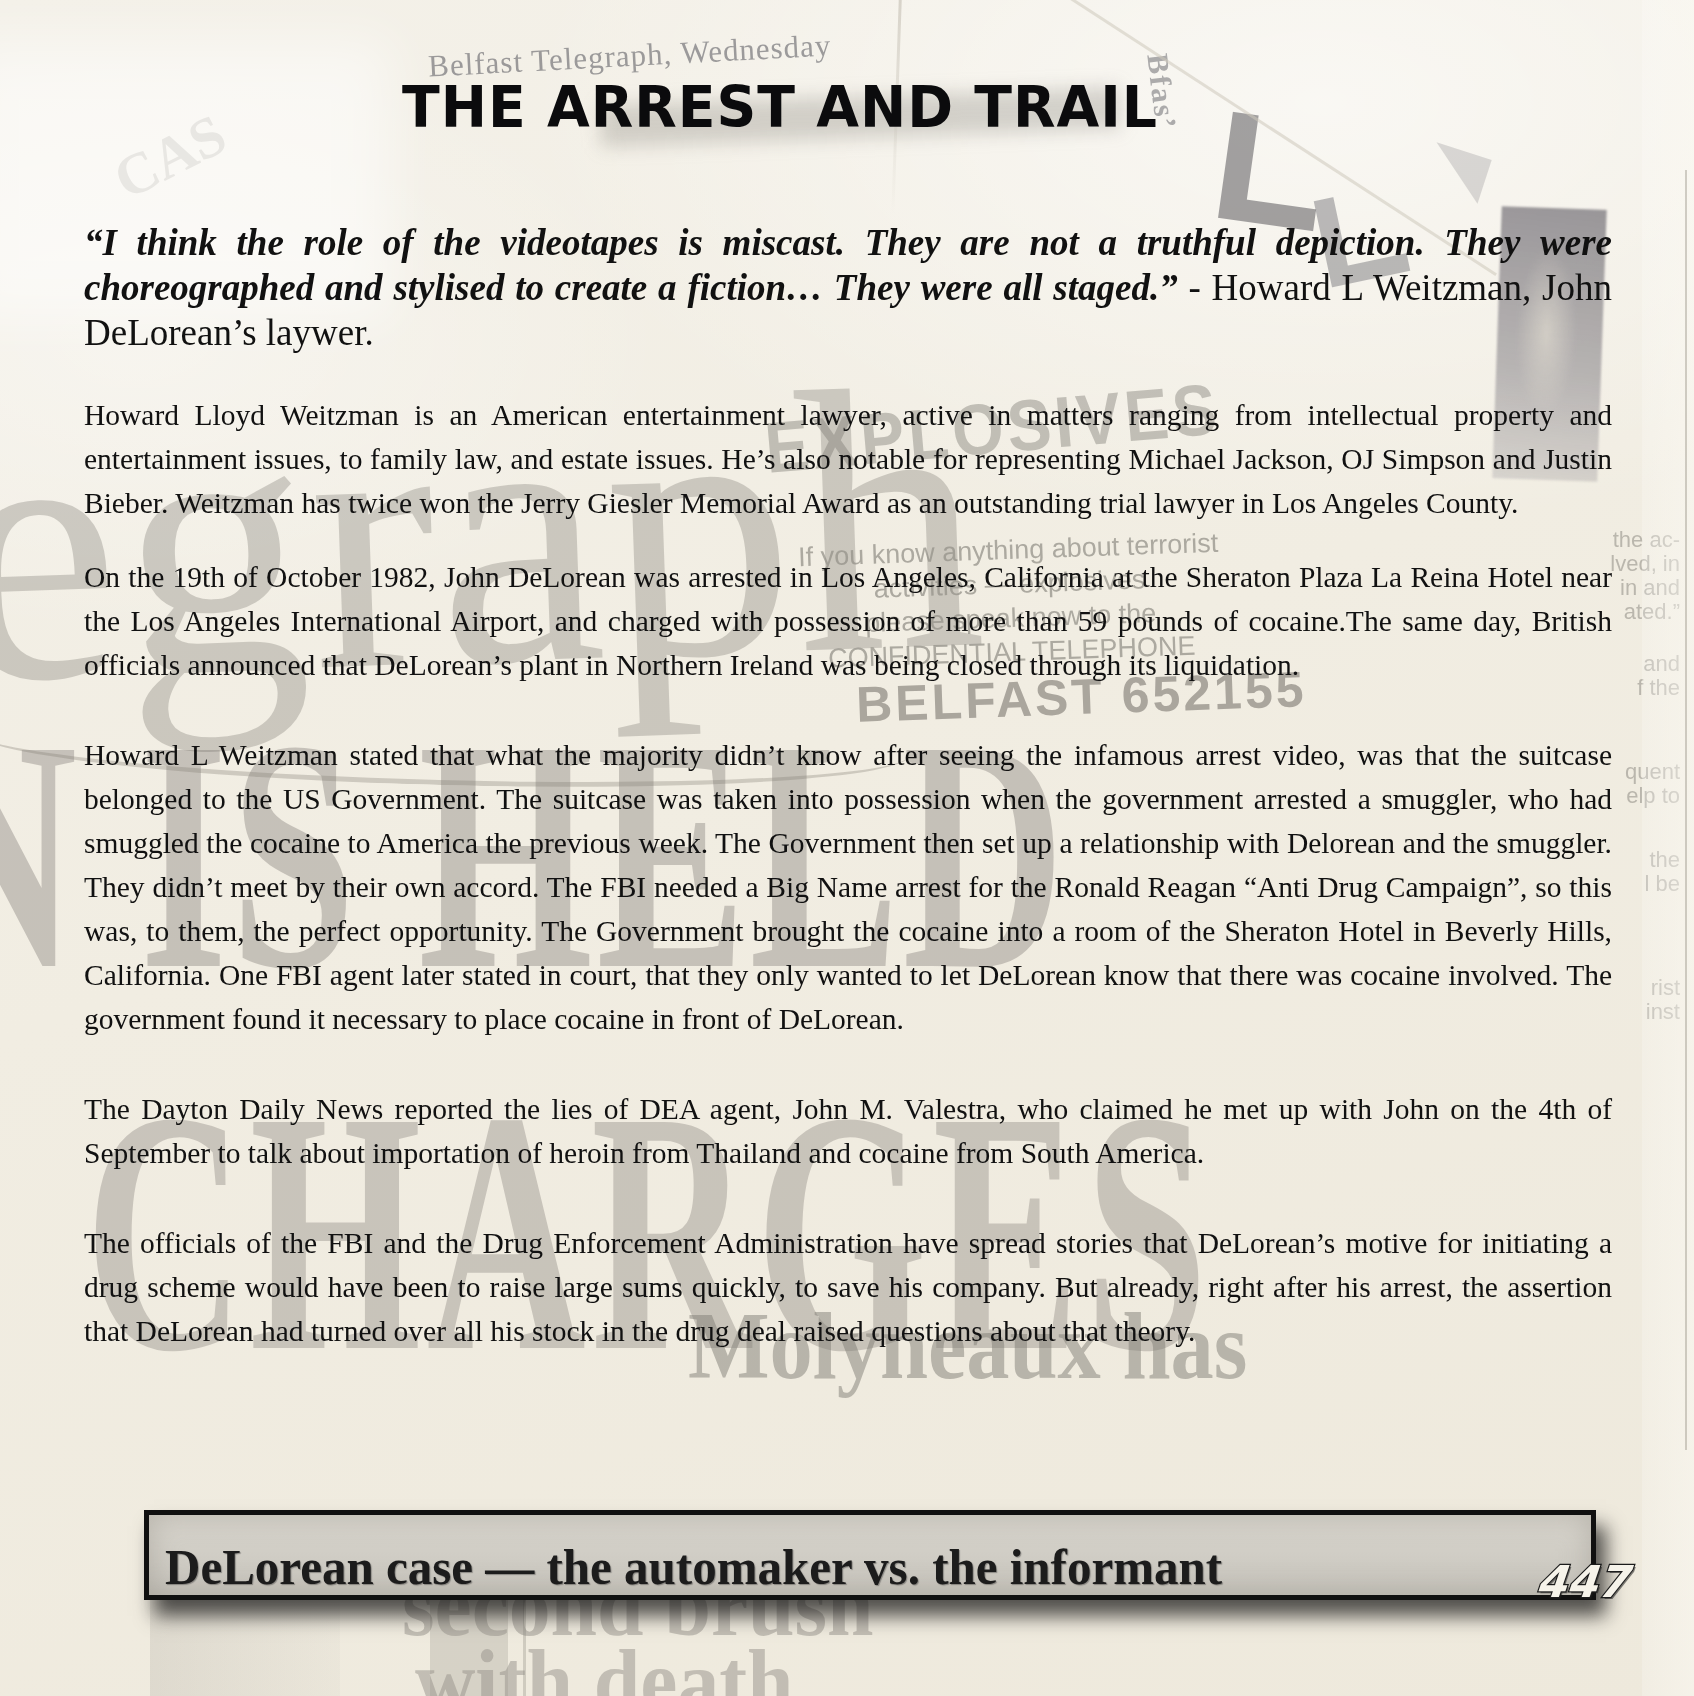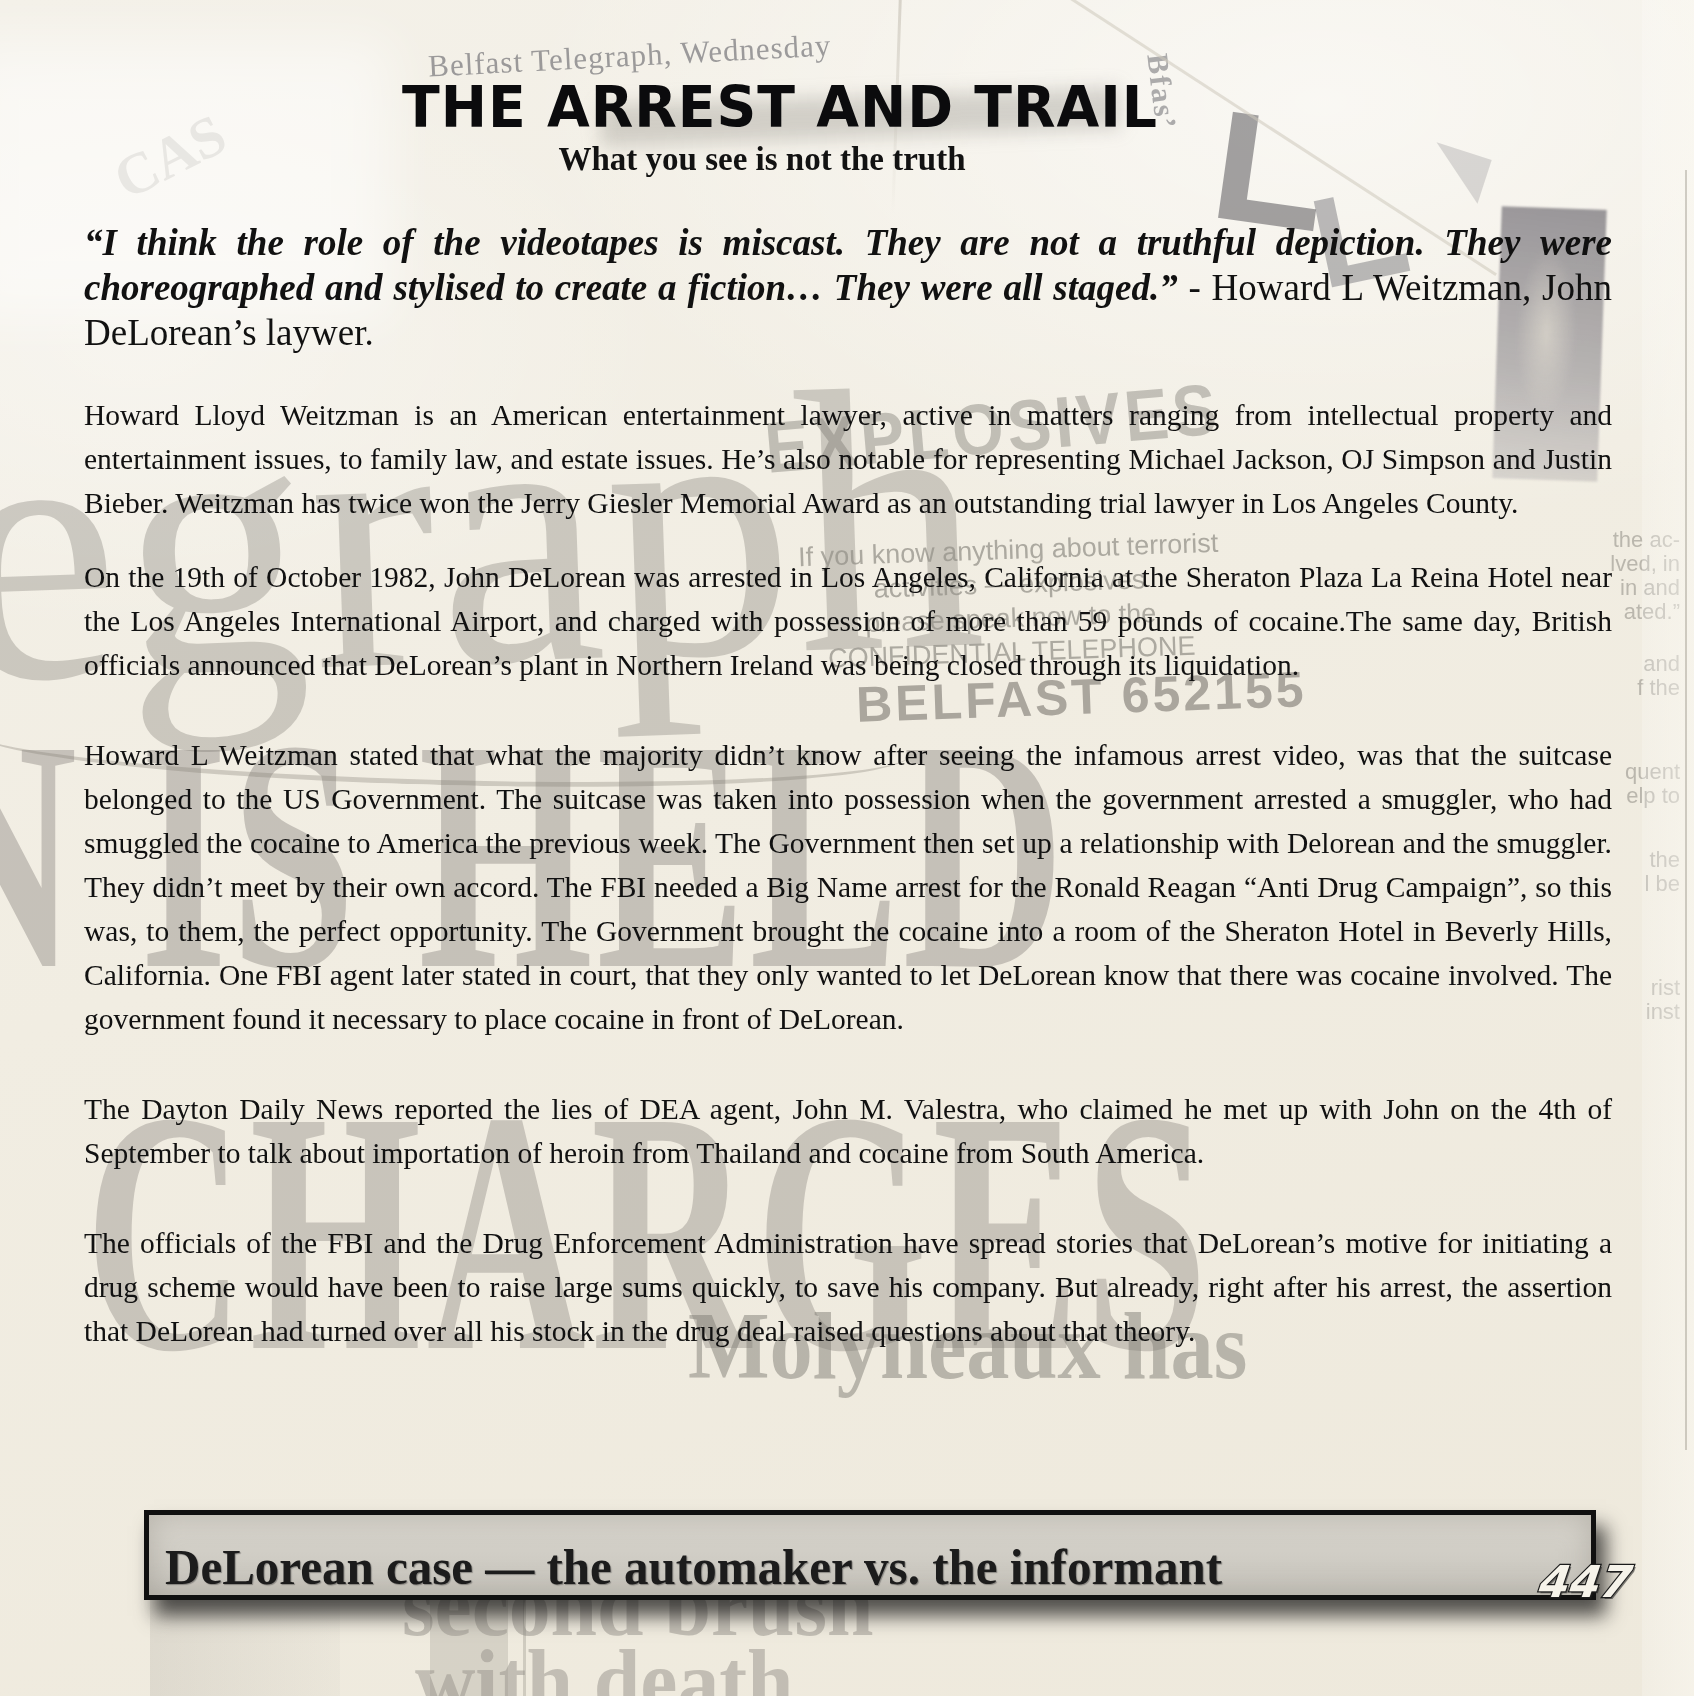--- a/index.html
+++ b/index.html
@@ -115,21 +115,20 @@
     <div class="band-line"></div>
   </div>
 
   <div class="creases">
     <div class="crease-v"></div>
     <div class="crease-d"></div>
     <div class="fold"></div>
   </div>
 
   <h1 class="title">THE ARREST AND TRAIL</h1>
-  <h2 class="subtitle">What you see is not the truth</h2>
 
   <div class="content">
     <p class="quote"><span class="q-em">“I think the role of the videotapes is miscast. They are not a truthful depiction. They were choreographed and stylised to create a fiction… They were all staged.”</span><span class="q-attr"> - Howard L Weitzman, John DeLorean’s laywer.</span></p>
     <div class="paras">
         <p class="para">Howard Lloyd Weitzman is an American entertainment lawyer, active in matters ranging from intellectual property and entertainment issues, to family law, and estate issues. He’s also notable for representing Michael Jackson, OJ Simpson and Justin Bieber. Weitzman has twice won the Jerry Giesler Memorial Award as an outstanding trial lawyer in Los Angeles County.</p>
         <p class="para">On the 19th of October 1982, John DeLorean was arrested in Los Angeles, California at the Sheraton Plaza La Reina Hotel near the Los Angeles International Airport, and charged with possession of more than 59 pounds of cocaine.The same day, British officials announced that DeLorean’s plant in Northern Ireland was being closed through its liquidation.</p>
         <p class="para">Howard L Weitzman stated that what the majority didn’t know after seeing the infamous arrest video, was that the suitcase belonged to the US Government.  The suitcase was taken into possession when the government arrested a smuggler, who had smuggled the cocaine to America the previous week. The Government then set up a relationship with Delorean and the smuggler. They didn’t meet by their own accord. The FBI needed a Big Name arrest for the Ronald Reagan “Anti Drug Campaign”, so this was, to them, the perfect opportunity. The Government brought the cocaine into a room of the Sheraton Hotel in Beverly Hills, California. One FBI agent later stated in court, that they only wanted to let DeLorean know that there was cocaine involved. The government found it necessary to place cocaine in front of DeLorean.</p>
         <p class="para">The Dayton Daily News reported the lies of DEA agent, John M. Valestra, who claimed he met up with John on the 4th of September to talk about importation of heroin from Thailand and cocaine from South America.</p>
         <p class="para">The officials of the FBI and the Drug Enforcement Administration have spread stories that DeLorean’s motive for initiating a drug scheme would have been to raise large sums quickly, to save his company. But already, right after his arrest, the assertion that DeLorean had turned over all his stock in the drug deal raised questions about that theory.</p>
       </div>

